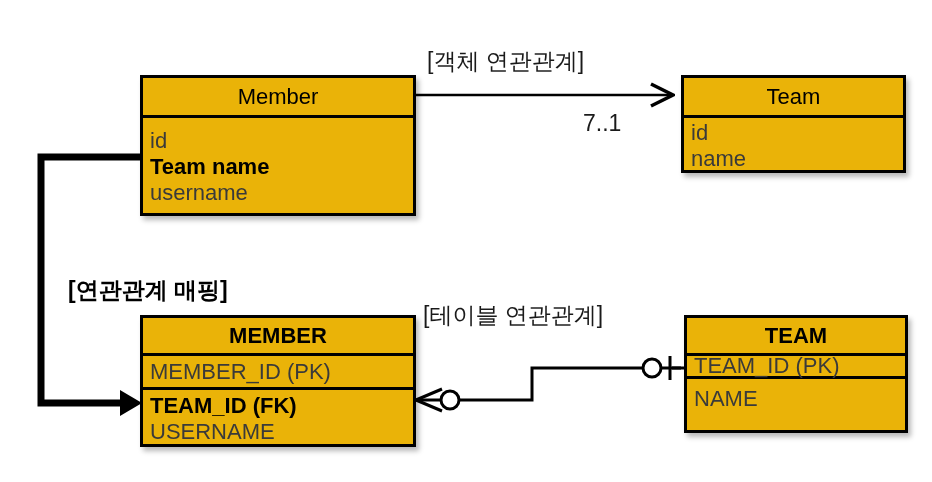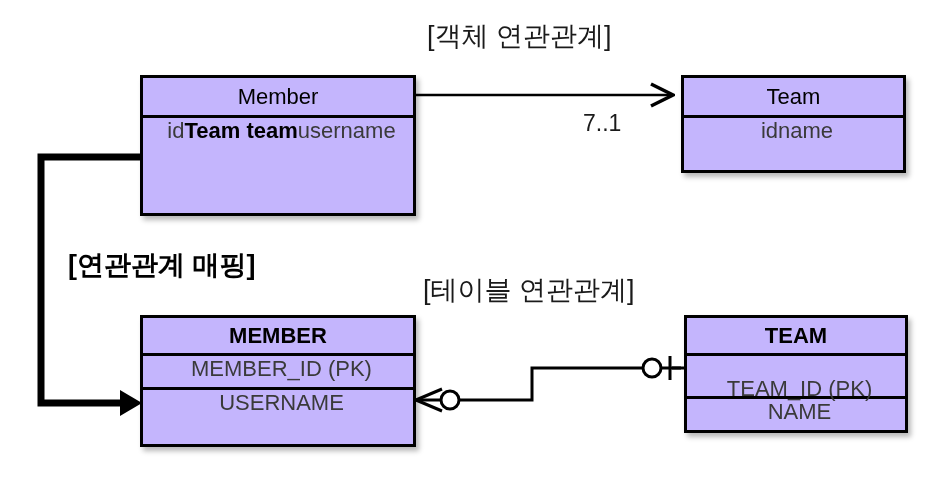--- a/index.html
+++ b/index.html
@@ -14,35 +14,36 @@
     position: relative;
     width: 932px;
     height: 482px;
     background: #ffffff;
     overflow: hidden;
   }
 
   
   .caption {
     position: absolute;
-    font-size: 27px;
+    font-size: 23px;
     color: #1a1a1a;
     white-space: nowrap;
     letter-spacing: 0px;
+    margin-top: 28px;
   }
   .caption.bold {
     font-weight: bold;
     color: #000000;
   }
 
   
   .box {
     position: absolute;
     border: 3px solid #000000;
-    background: #c4b5fd;
+    background: #eab308;
     box-sizing: border-box;
     box-shadow: 3px 4px 5px rgba(0,0,0,0.28);
   }
   .box .hdr {
     text-align: center;
     font-size: 22px;
     line-height: 1;
     color: #000000;
     box-sizing: border-box;
     display: flex;
@@ -52,21 +53,21 @@
   .box.cls .hdr { font-weight: normal; }
   .box.tbl .hdr { font-weight: bold; }
 
   .divider {
     border-top: 3px solid #000000;
   }
   .compartment {
     box-sizing: border-box;
     padding: 0 0 0 7px;
     display: flex;
-    flex-direction: row;
+    flex-direction: column;
     justify-content: center;
   }
   .field {
     font-size: 22px;
     line-height: 1.18;
     color: #3a3a3a;
     white-space: nowrap;
   }
   .field.bold {
     font-weight: bold;
@@ -97,21 +98,21 @@
 
   <div class="caption" style="left:423px; top:272px;">[테이블 연관관계]</div>
 
   <div class="caption bold" style="left:68px; top:247px;">[연관관계 매핑]</div>
 
   <div class="box cls" style="left:140px; top:75px; width:276px; height:141px;">
     <div class="hdr" style="height:37px;">Member</div>
     <div class="divider"></div>
     <div class="compartment" style="height:98px;">
       <div class="field">id</div>
-      <div class="field bold">Team team</div>
+      <div class="field bold">Team name</div>
       <div class="field">username</div>
     </div>
   </div>
 
   <div class="box cls" style="left:681px; top:75px; width:225px; height:98px;">
     <div class="hdr" style="height:37px;">Team</div>
     <div class="divider"></div>
     <div class="compartment" style="height:55px;">
       <div class="field">id</div>
       <div class="field">name</div>
@@ -121,28 +122,29 @@
   <div class="mult" style="left:583px; top:110px;">7..1</div>
 
   <div class="box tbl" style="left:140px; top:315px; width:276px; height:132px;">
     <div class="hdr" style="height:35px;">MEMBER</div>
     <div class="divider"></div>
     <div class="compartment" style="height:31px;">
       <div class="field">MEMBER_ID (PK)</div>
     </div>
     <div class="divider"></div>
     <div class="compartment" style="height:57px;">
+      <div class="field bold">TEAM_ID (FK)</div>
       <div class="field">USERNAME</div>
     </div>
   </div>
 
   <div class="box tbl" style="left:684px; top:315px; width:224px; height:118px;">
     <div class="hdr" style="height:35px;">TEAM</div>
     <div class="divider"></div>
-    <div class="compartment" style="height:20px;margin-top:20px;">
+    <div class="compartment" style="height:20px;">
       <div class="field">TEAM_ID (PK)</div>
     </div>
     <div class="divider"></div>
     <div class="compartment" style="height:40px;">
       <div class="field">NAME</div>
     </div>
   </div>
 
   <svg id="wires" viewBox="0 0 932 482">
     <defs>

